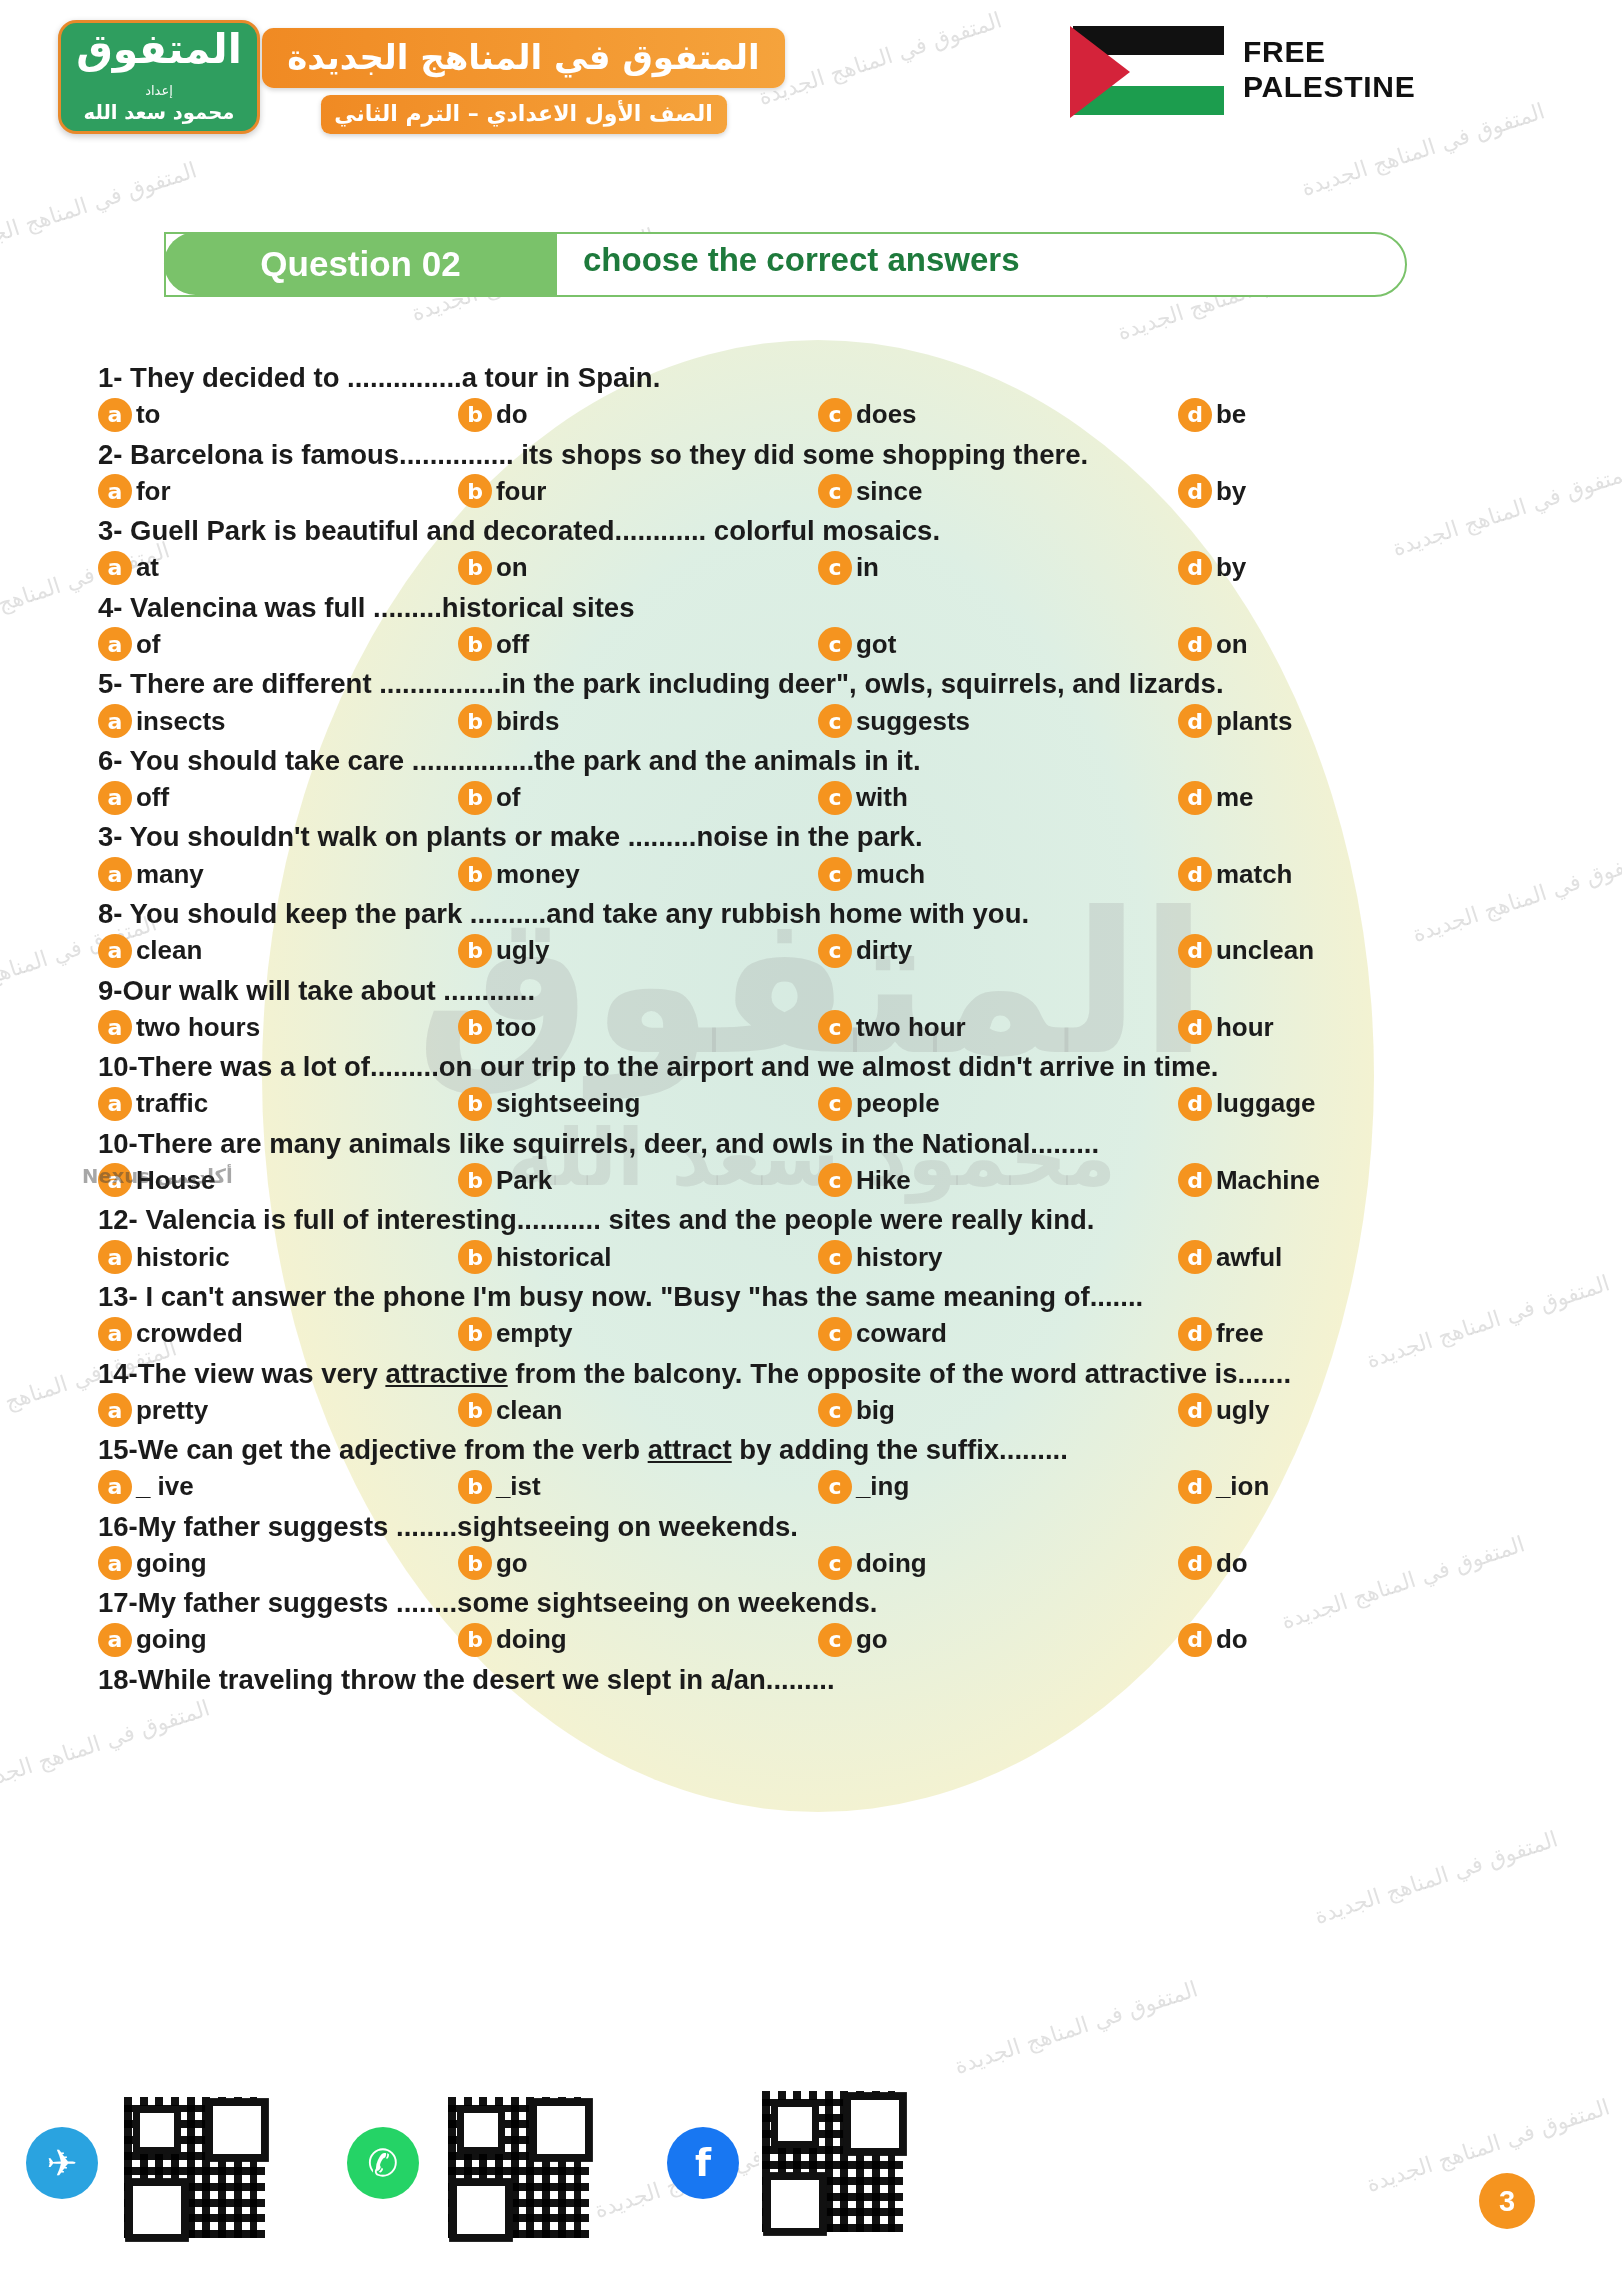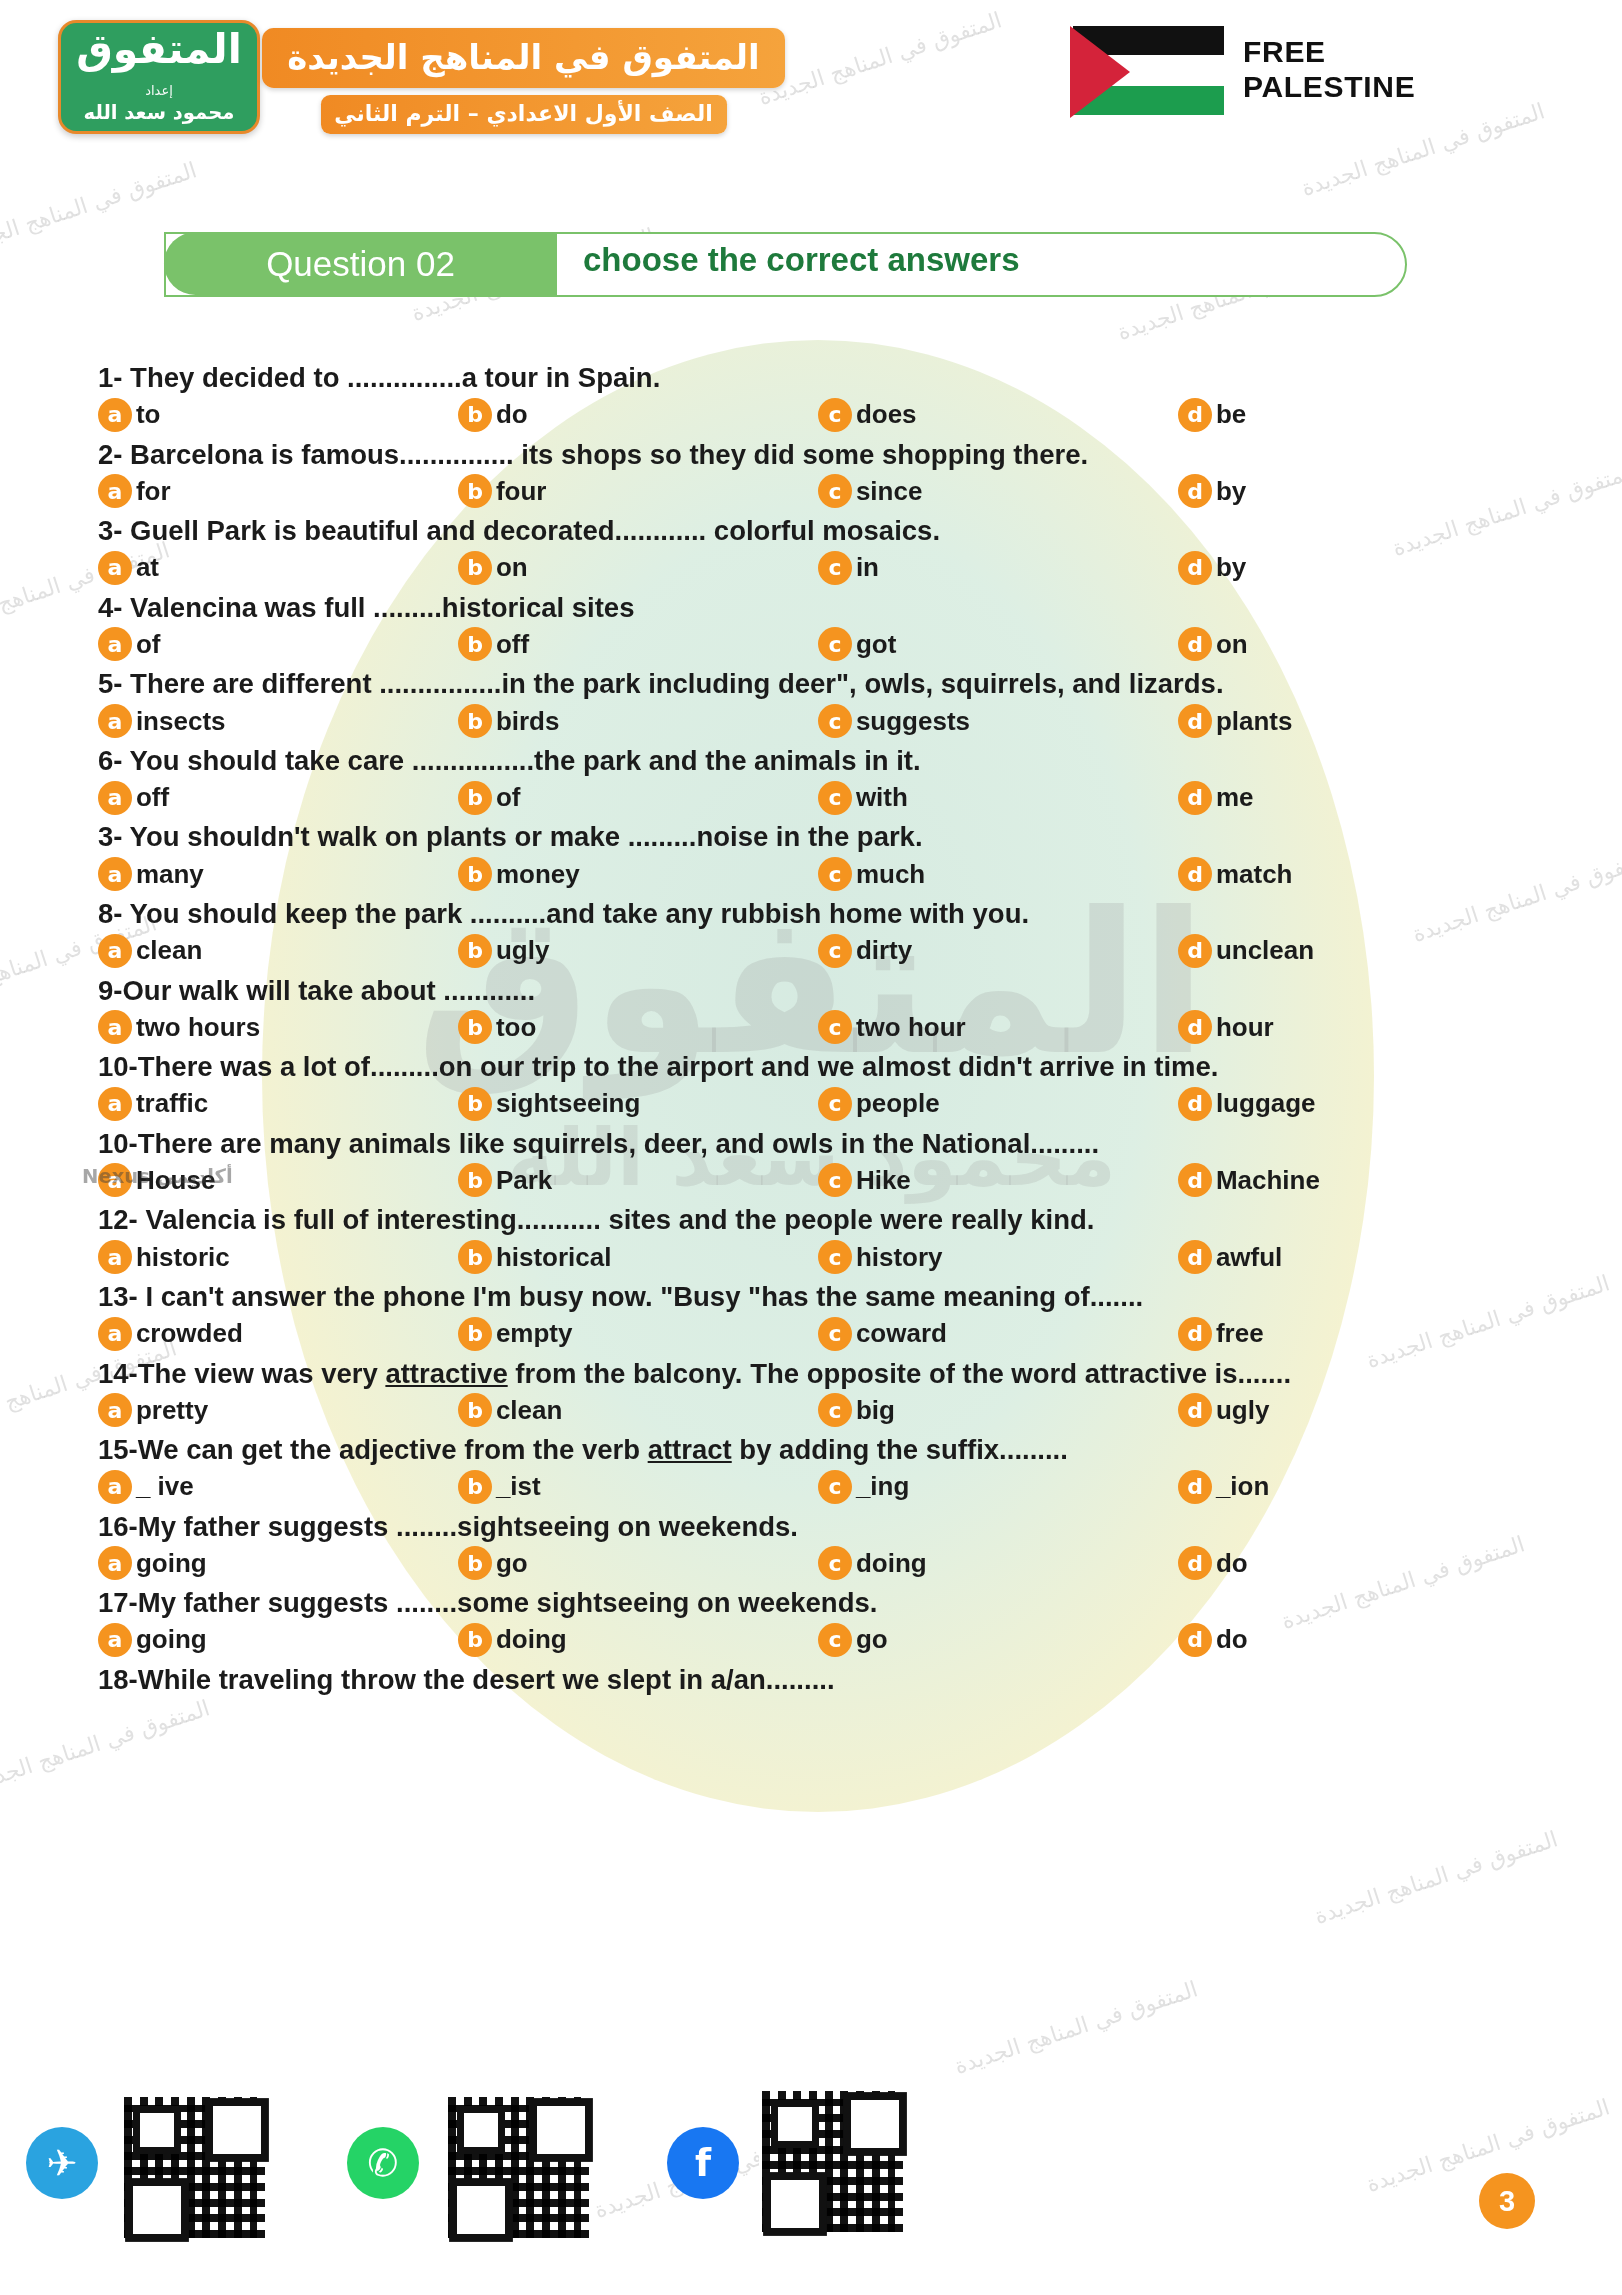--- a/index.html
+++ b/index.html
@@ -174,21 +174,21 @@
     border-radius: 0 33px 33px 0;
   }
   .qbanner .tag {
     position: absolute;
     left: 0; top: 0;
     width: 393px; height: 63px;
     background: #7ac26a;
     border-radius: 33px 0 0 33px;
     color: #fff;
     font-size: 35px;
-    font-weight: normal;
+    font-weight: bold;
     display: flex;
     align-items: center;
     justify-content: center;
   }
   .qbanner .instr {
     position: absolute;
     left: 419px; top: 0;
     height: 56px;
     display: flex;
     align-items: center;

